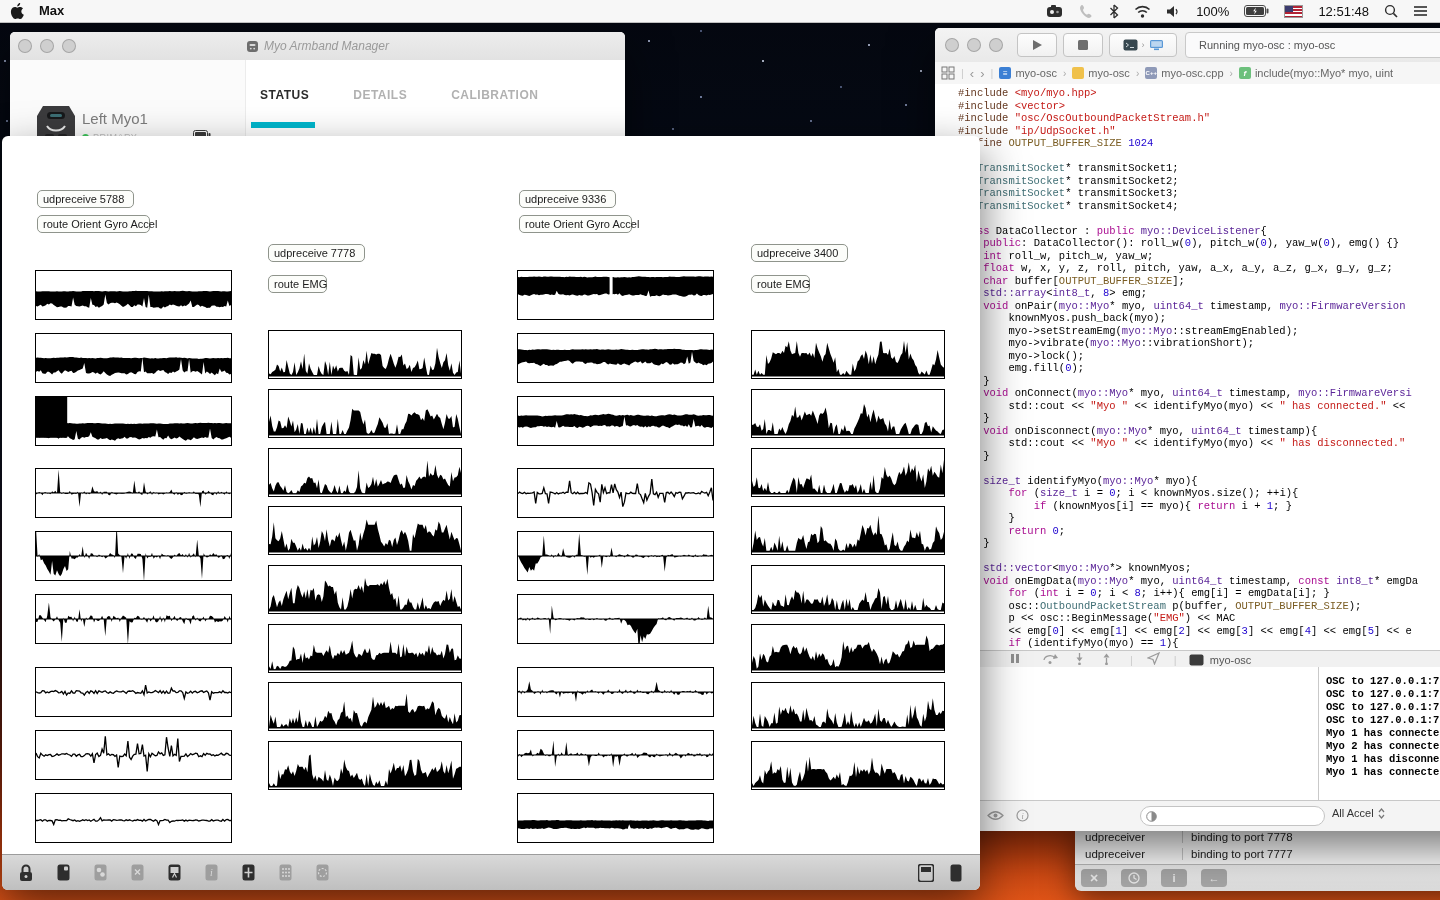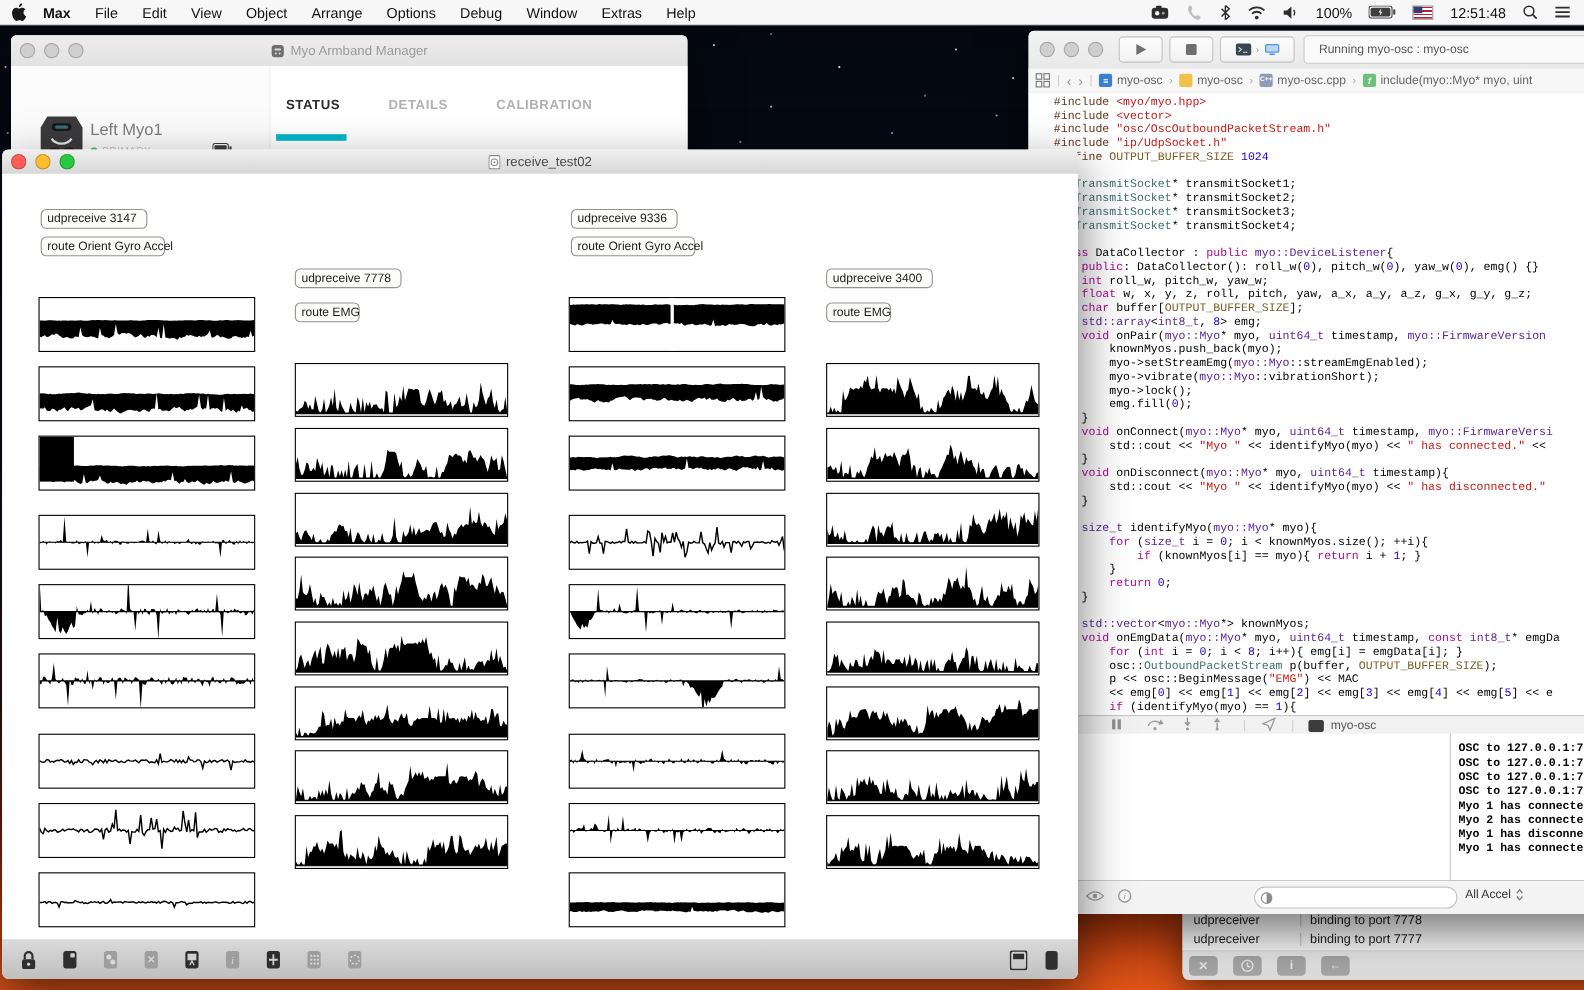--- a/index.html
+++ b/index.html
@@ -6,41 +6,41 @@
     font-family:"Liberation Sans",sans-serif;-webkit-font-smoothing:antialiased;}
   .desktop{position:absolute;inset:0;
     background:linear-gradient(180deg,#04070f 0%,#070d1a 38%,#10101e 55%,#2c1310 72%,#6e200c 84%,#bb3c0e 93%,#de5418 100%);}
   .stars{position:absolute;top:0;left:0;width:2px;height:2px;border-radius:50%;background:#cdd6ef;
     box-shadow:648px 40px #b9c4e6,700px 96px #8e9cc4,762px 60px #d8e0f5,810px 120px #7f8cb0,
     868px 44px #c4cde8,905px 104px #93a0c6,672px 128px #6d7a9e,920px 70px #d0d9f2,
     840px 86px #5f6c92,4px 60px #aab4d6,6px 120px #8e9cc4,700px 30px #5f6c92;}
   
   .menubar{position:absolute;left:0;top:0;width:1440px;height:22px;background:#f7f7f7;
     border-bottom:1px solid rgba(0,0,0,.22);display:flex;align-items:center;font-size:13px;color:#111;z-index:50;}
-  .menubar .left{display:flex;align-items:center;padding-left:10px;}
+  .menubar .left{display:flex;align-items:flex-start;padding-left:10px;}
   .menubar .mitem{padding:0 11px;cursor:default;}
   .menubar .appname{font-weight:bold;padding:0 11px;}
   .menubar .right{margin-left:auto;display:flex;align-items:center;gap:15px;padding-right:12px;}
   .micon{display:inline-flex;align-items:center;}
   .flag{width:17px;height:11px;background:repeating-linear-gradient(180deg,#b22234 0 1.6px,#fff 1.6px 3.2px);position:relative;border:.5px solid #999;}
   .flag::before{content:"";position:absolute;left:0;top:0;width:8px;height:6px;background:#3c3b6e;}
   .clock{font-size:13px;}
   
   .window{position:absolute;border-radius:5px;box-shadow:0 18px 45px rgba(0,0,0,.55);background:#fff;}
   .titlebar{height:22px;border-radius:5px 5px 0 0;background:linear-gradient(180deg,#ececec,#d9d9d9);
     border-bottom:1px solid #b4b4b4;display:flex;align-items:center;position:relative;}
   .tl{width:12px;height:12px;border-radius:50%;margin-left:8px;border:.5px solid rgba(0,0,0,.2);}
   .tl.red{background:#ff5f57}.tl.yellow{background:#febc2e}.tl.green{background:#28c840}
   .tl.gray{background:#cfcfcf}
   .title-center{position:absolute;left:0;right:0;text-align:center;font-size:12px;color:#4a4a4a;
     display:flex;justify-content:center;align-items:center;gap:5px;}
   
   #myoWin{left:10px;top:32px;width:615px;height:380px;z-index:10;}
   #myoWin .titlebar{height:28px;background:linear-gradient(180deg,#ededed,#e2e2e2);}
-  #myoWin .title-center{color:#9a9a9a;}
+  #myoWin .title-center{color:#9a9a9a;font-style:italic;}
   .myo-body{position:absolute;top:28px;left:0;right:0;bottom:0;display:flex;}
   .myo-side{width:235px;background:#fbfbfb;border-right:1px solid #ececec;position:relative;}
   .myo-main{flex:1;background:#fff;position:relative;}
   .myo-dev-icon{position:absolute;left:25px;top:42px;}
   .myo-name{position:absolute;left:72px;top:50px;font-size:15px;color:#7d7d7d;}
   .myo-primary{position:absolute;left:72px;top:72px;font-size:9px;letter-spacing:.5px;color:#bdbdbd;display:flex;align-items:center;gap:4px;}
   .gdot{width:7px;height:7px;border-radius:50%;background:#3ec65c;}
   .myo-batt{position:absolute;left:183px;top:70px;}
   .myo-btn{position:absolute;left:38px;top:96px;width:142px;height:30px;border:1.5px solid #1aa9cc;border-radius:14px;}
   .myo-tabs{position:absolute;left:14px;top:28px;display:flex;gap:44px;font-size:12px;letter-spacing:.5px;}
@@ -111,32 +111,20 @@
 </div>
 
 <div class="menubar">
   <div class="left">
     <span class="micon" style="margin-right:4px;">
       <svg width="14" height="16" viewBox="0 0 14 16">
           <path fill="#1a1a1a" d="M11.3 8.6c0-2 1.6-2.9 1.7-3-0.9-1.4-2.3-1.6-2.8-1.6-1.2-.1-2.3.7-2.9.7-.6 0-1.5-.7-2.5-.7C3.5 4 2.3 4.8 1.6 6c-1.4 2.4-.4 6 1 8 .7 1 1.5 2 2.5 2 1 0 1.4-.6 2.6-.6 1.2 0 1.5.6 2.6.6s1.8-1 2.4-2c.8-1.1 1.1-2.2 1.1-2.3-.1 0-2.5-.9-2.5-3.1zM9.4 2.3c.5-.7.9-1.6.8-2.3-.8 0-1.7.5-2.2 1.2-.5.5-.9 1.5-.8 2.3.8 0 1.7-.5 2.2-1.2z"></path>
         </svg>
     </span>
     <span class="appname">Max</span>
-    <span id="menuItems" style="display:flex;">
-        <span class="mitem">File</span>
-        <span class="mitem">Edit</span>
-        <span class="mitem">View</span>
-        <span class="mitem">Object</span>
-        <span class="mitem">Arrange</span>
-        <span class="mitem">Options</span>
-        <span class="mitem">Debug</span>
-        <span class="mitem">Window</span>
-        <span class="mitem">Extras</span>
-        <span class="mitem">Help</span>
-      </span>
   </div>
   <div class="right">
     <span class="micon">
       <svg width="18" height="13" viewBox="0 0 18 13">
           <rect x="1" y="2" width="15" height="10" rx="3" fill="#2d2d2d"></rect>
           <circle cx="6" cy="7" r="2" fill="#efefef"></circle>
           <circle cx="11.5" cy="7" r="1.3" fill="#9a9a9a"></circle>
           <rect x="5" y="0" width="5" height="3" rx="1" fill="#2d2d2d"></rect>
         </svg>
     </span>
@@ -411,35 +399,22 @@
           <circle cx="6" cy="6" r="5" fill="none" stroke="#e8e8e8" stroke-width="1.3"></circle>
           <path d="M6 3 L6 6 L8.5 7.5" stroke="#e8e8e8" stroke-width="1.3" fill="none"></path>
         </svg>
     </span>
     <span class="mc-btn">i</span>
     <span class="mc-btn">←</span>
   </div>
 </div>
 
 <div class="window" id="patcher">
-  <div class="titlebar">
-    <span class="tl red"></span>
-    <span class="tl yellow"></span>
-    <span class="tl green"></span>
-    <span class="title-center">
-      <svg width="11" height="13" viewBox="0 0 11 13">
-          <rect x="0.5" y="0.5" width="10" height="12" rx="1.5" fill="#fff" stroke="#8a8a8a"></rect>
-          <circle cx="5.5" cy="6.5" r="3" fill="none" stroke="#8a8a8a" stroke-width="1"></circle>
-          <circle cx="5.5" cy="6.5" r="1" fill="#8a8a8a"></circle>
-        </svg>
-      <span>receive_test02</span>
-    </span>
-  </div>
   <div class="canvas" id="patchCanvas">
-      <div class="maxobj" style="left: 35px; top: 32px; width: 97px;">udpreceive 3147</div>
+      <div class="maxobj" style="left: 35px; top: 32px; width: 97px;">udpreceive 5788</div>
       <div class="maxobj" style="left: 35px; top: 57px; width: 113px;">route Orient Gyro Accel</div>
       <div class="maxobj" style="left: 266px; top: 86px; width: 97px;">udpreceive 7778</div>
       <div class="maxobj" style="left: 266px; top: 117px; width: 59px;">route EMG</div>
       <div class="maxobj" style="left: 517px; top: 32px; width: 97px;">udpreceive 9336</div>
       <div class="maxobj" style="left: 517px; top: 57px; width: 113px;">route Orient Gyro Accel</div>
       <div class="maxobj" style="left: 749px; top: 86px; width: 97px;">udpreceive 3400</div>
       <div class="maxobj" style="left: 749px; top: 117px; width: 59px;">route EMG</div>
       <div class="scope" style="left: 33px; top: 112px; width: 197px; height: 50px;">
         <svg viewBox="0 0 195 48" preserveAspectRatio="none">
           <polygon points="0.0,20.3 1.6,20.4 3.2,20.4 4.8,20.5 6.4,20.3 8.1,20.2 9.7,20.2 11.3,20.2 12.9,20.3 14.5,20.4 16.1,20.5 17.7,20.4 19.3,20.5 21.0,20.3 22.6,20.4 24.2,20.4 25.8,20.5 27.4,20.3 29.0,20.3 30.6,20.4 32.2,20.5 33.8,20.3 35.5,20.3 37.1,20.1 38.7,20.3 40.3,20.5 41.9,20.5 43.5,20.6 45.1,20.4 46.7,20.1 48.3,20.0 50.0,20.1 51.6,20.0 53.2,20.0 54.8,20.0 56.4,20.1 58.0,20.2 59.6,20.0 61.2,20.1 62.9,20.1 64.5,20.3 66.1,20.4 67.7,20.2 69.3,20.1 70.9,20.3 72.5,20.4 74.1,20.3 75.7,20.3 77.4,20.3 79.0,20.3 80.6,20.4 82.2,20.2 83.8,20.1 85.4,20.3 87.0,20.4 88.6,20.4 90.2,20.5 91.9,20.6 93.5,20.3 95.1,20.3 96.7,20.1 98.3,19.9 99.9,19.8 101.5,20.0 103.1,19.9 104.8,19.9 106.4,19.9 108.0,19.9 109.6,20.1 111.2,20.1 112.8,20.3 114.4,20.3 116.0,20.3 117.6,20.5 119.3,20.5 120.9,20.5 122.5,20.4 124.1,20.5 125.7,20.3 127.3,20.4 128.9,20.3 130.5,20.3 132.1,20.2 133.8,20.1 135.4,20.2 137.0,20.2 138.6,20.1 140.2,20.3 141.8,20.3 143.4,20.2 145.0,20.0 146.7,19.8 148.3,20.0 149.9,20.2 151.5,20.3 153.1,20.1 154.7,20.2 156.3,20.4 157.9,20.5 159.5,20.5 161.2,20.5 162.8,20.3 164.4,20.2 166.0,20.3 167.6,20.1 169.2,20.0 170.8,20.0 172.4,20.2 174.0,20.4 175.7,20.3 177.3,20.1 178.9,20.1 180.5,20.0 182.1,20.1 183.7,20.2 185.3,20.4 186.9,20.3 188.6,20.3 190.2,20.4 191.8,20.4 193.4,20.2 195.0,20.0 195.0,34.0 193.4,35.1 191.8,29.6 190.2,35.4 188.6,34.9 186.9,36.1 185.3,35.7 183.7,36.3 182.1,35.7 180.5,35.7 178.9,34.5 177.3,34.6 175.7,34.8 174.0,36.7 172.4,36.8 170.8,37.0 169.2,36.0 167.6,35.6 166.0,34.8 164.4,35.8 162.8,34.0 161.2,33.6 159.5,34.8 157.9,35.9 156.3,35.9 154.7,29.4 153.1,32.4 151.5,33.7 149.9,34.9 148.3,34.6 146.7,35.4 145.0,34.3 143.4,35.4 141.8,35.2 140.2,34.7 138.6,34.1 137.0,33.6 135.4,34.3 133.8,33.4 132.1,35.1 130.5,35.4 128.9,36.6 127.3,35.4 125.7,37.6 124.1,37.5 122.5,36.3 120.9,36.2 119.3,36.6 117.6,36.8 116.0,36.1 114.4,36.1 112.8,23.8 111.2,36.8 109.6,36.0 108.0,27.0 106.4,35.6 104.8,34.1 103.1,33.6 101.5,33.5 99.9,35.2 98.3,34.3 96.7,35.9 95.1,36.0 93.5,34.3 91.9,32.7 90.2,34.2 88.6,35.2 87.0,35.9 85.4,34.7 83.8,33.2 82.2,32.2 80.6,31.4 79.0,32.3 77.4,31.8 75.7,31.7 74.1,32.2 72.5,33.4 70.9,31.9 69.3,23.6 67.7,33.6 66.1,35.0 64.5,35.7 62.9,36.7 61.2,35.3 59.6,35.9 58.0,34.0 56.4,33.7 54.8,27.0 53.2,36.7 51.6,36.3 50.0,35.3 48.3,35.2 46.7,34.6 45.1,35.1 43.5,35.5 41.9,35.3 40.3,35.0 38.7,33.8 37.1,26.6 35.5,35.4 33.8,35.1 32.2,34.9 30.6,36.5 29.0,36.8 27.4,36.6 25.8,35.6 24.2,35.4 22.6,36.1 21.0,36.3 19.3,34.9 17.7,34.0 16.1,32.5 14.5,32.3 12.9,33.5 11.3,32.8 9.7,34.2 8.1,35.1 6.4,35.4 4.8,33.8 3.2,34.4 1.6,35.6 0.0,35.0" fill="#000"></polygon>

